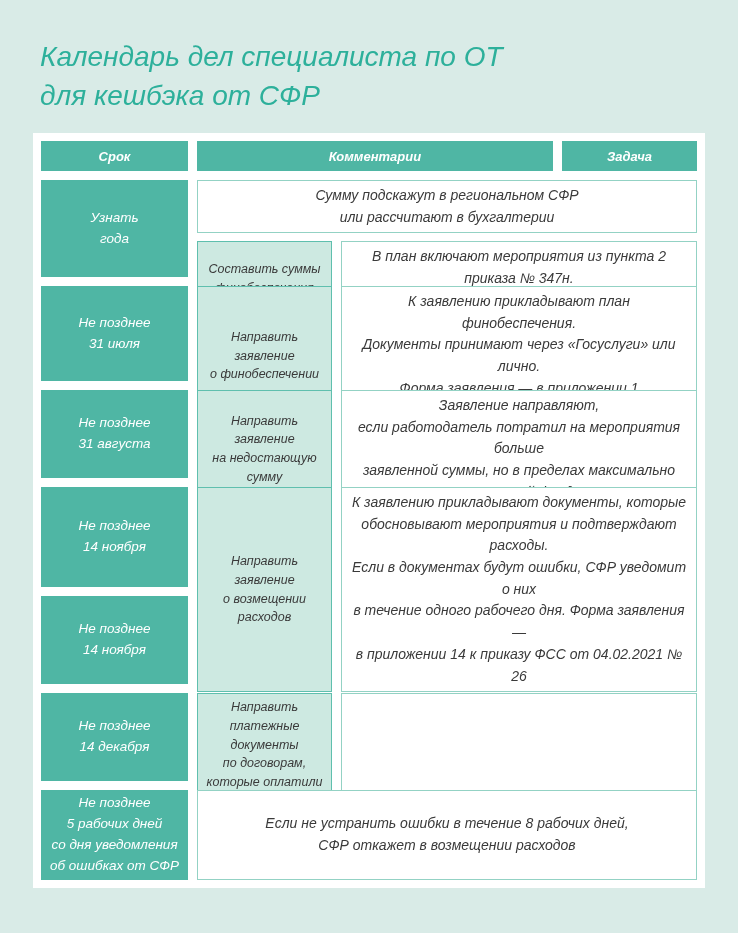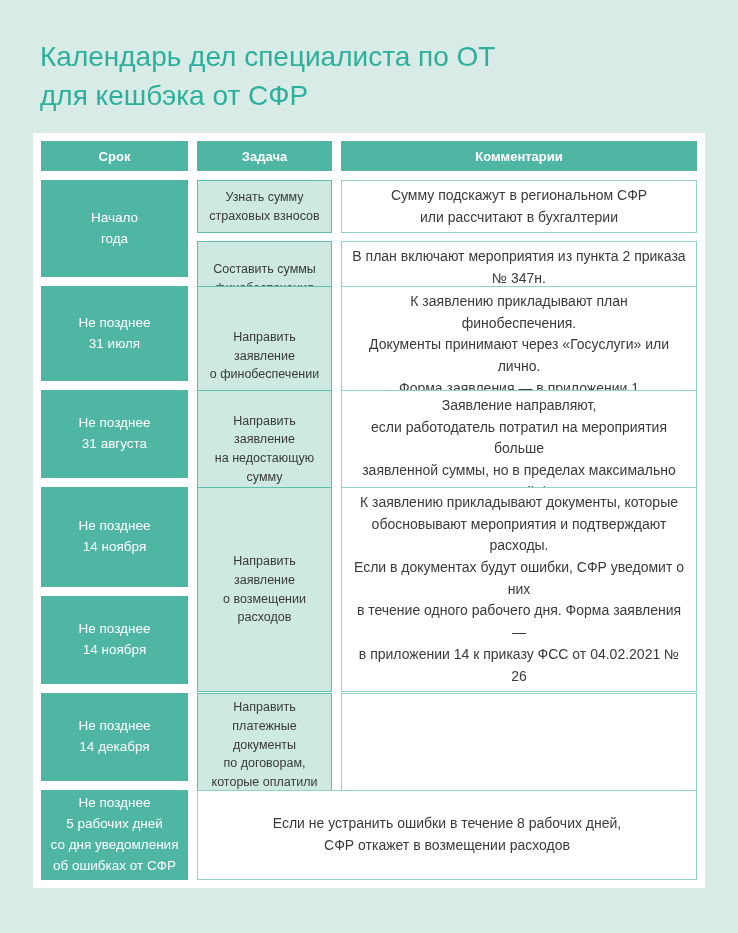--- a/index.html
+++ b/index.html
@@ -6,20 +6,21 @@
   body {
     font-family: "Liberation Sans", "DejaVu Sans", sans-serif;
     background: var(--background, #d9ebe7);
   }
   .page {
     position: relative;
     width: 738px;
     height: 933px;
     background: var(--background, #d9ebe7);
     overflow: hidden;
+    font-style: italic;
   }
   .title {
     position: absolute;
     left: 40px;
     top: 38px;
     margin: 0;
     width: 620px;
     font-size: 28px;
     font-weight: 400;
     line-height: 1.38;
@@ -108,31 +109,29 @@
 <body>
 
 <div class="page">
   <h1 class="title">Календарь дел специалиста по ОТ
 для кешбэка от СФР</h1>
 
   <div class="card">
 
     <div class="thead">
       <div class="hcell c1">Срок</div>
+      <div class="hcell c3">Комментарии</div>
       <div class="hcell c2">Задача</div>
-      <div class="hcell c3">Комментарии</div>
     </div>
 
     <div class="trow" style="min-height:97px">
-      <div class="term">Начало
+      <div class="term">Узнать
 года</div>
       <div class="tasks">
         <div class="subrow">
-          <div class="task">Узнать сумму
-страховых взносов</div>
           <div class="comment">Сумму подскажут в региональном СФР
 или рассчитают в бухгалтерии</div>
         </div>
         <div class="subrow">
           <div class="task">Составить суммы
 финобеспечения</div>
           <div class="comment">В план включают мероприятия из пункта 2 приказа № 347н.
 Форма плана — в приложении к приказу № 347н</div>
         </div>
       </div>

